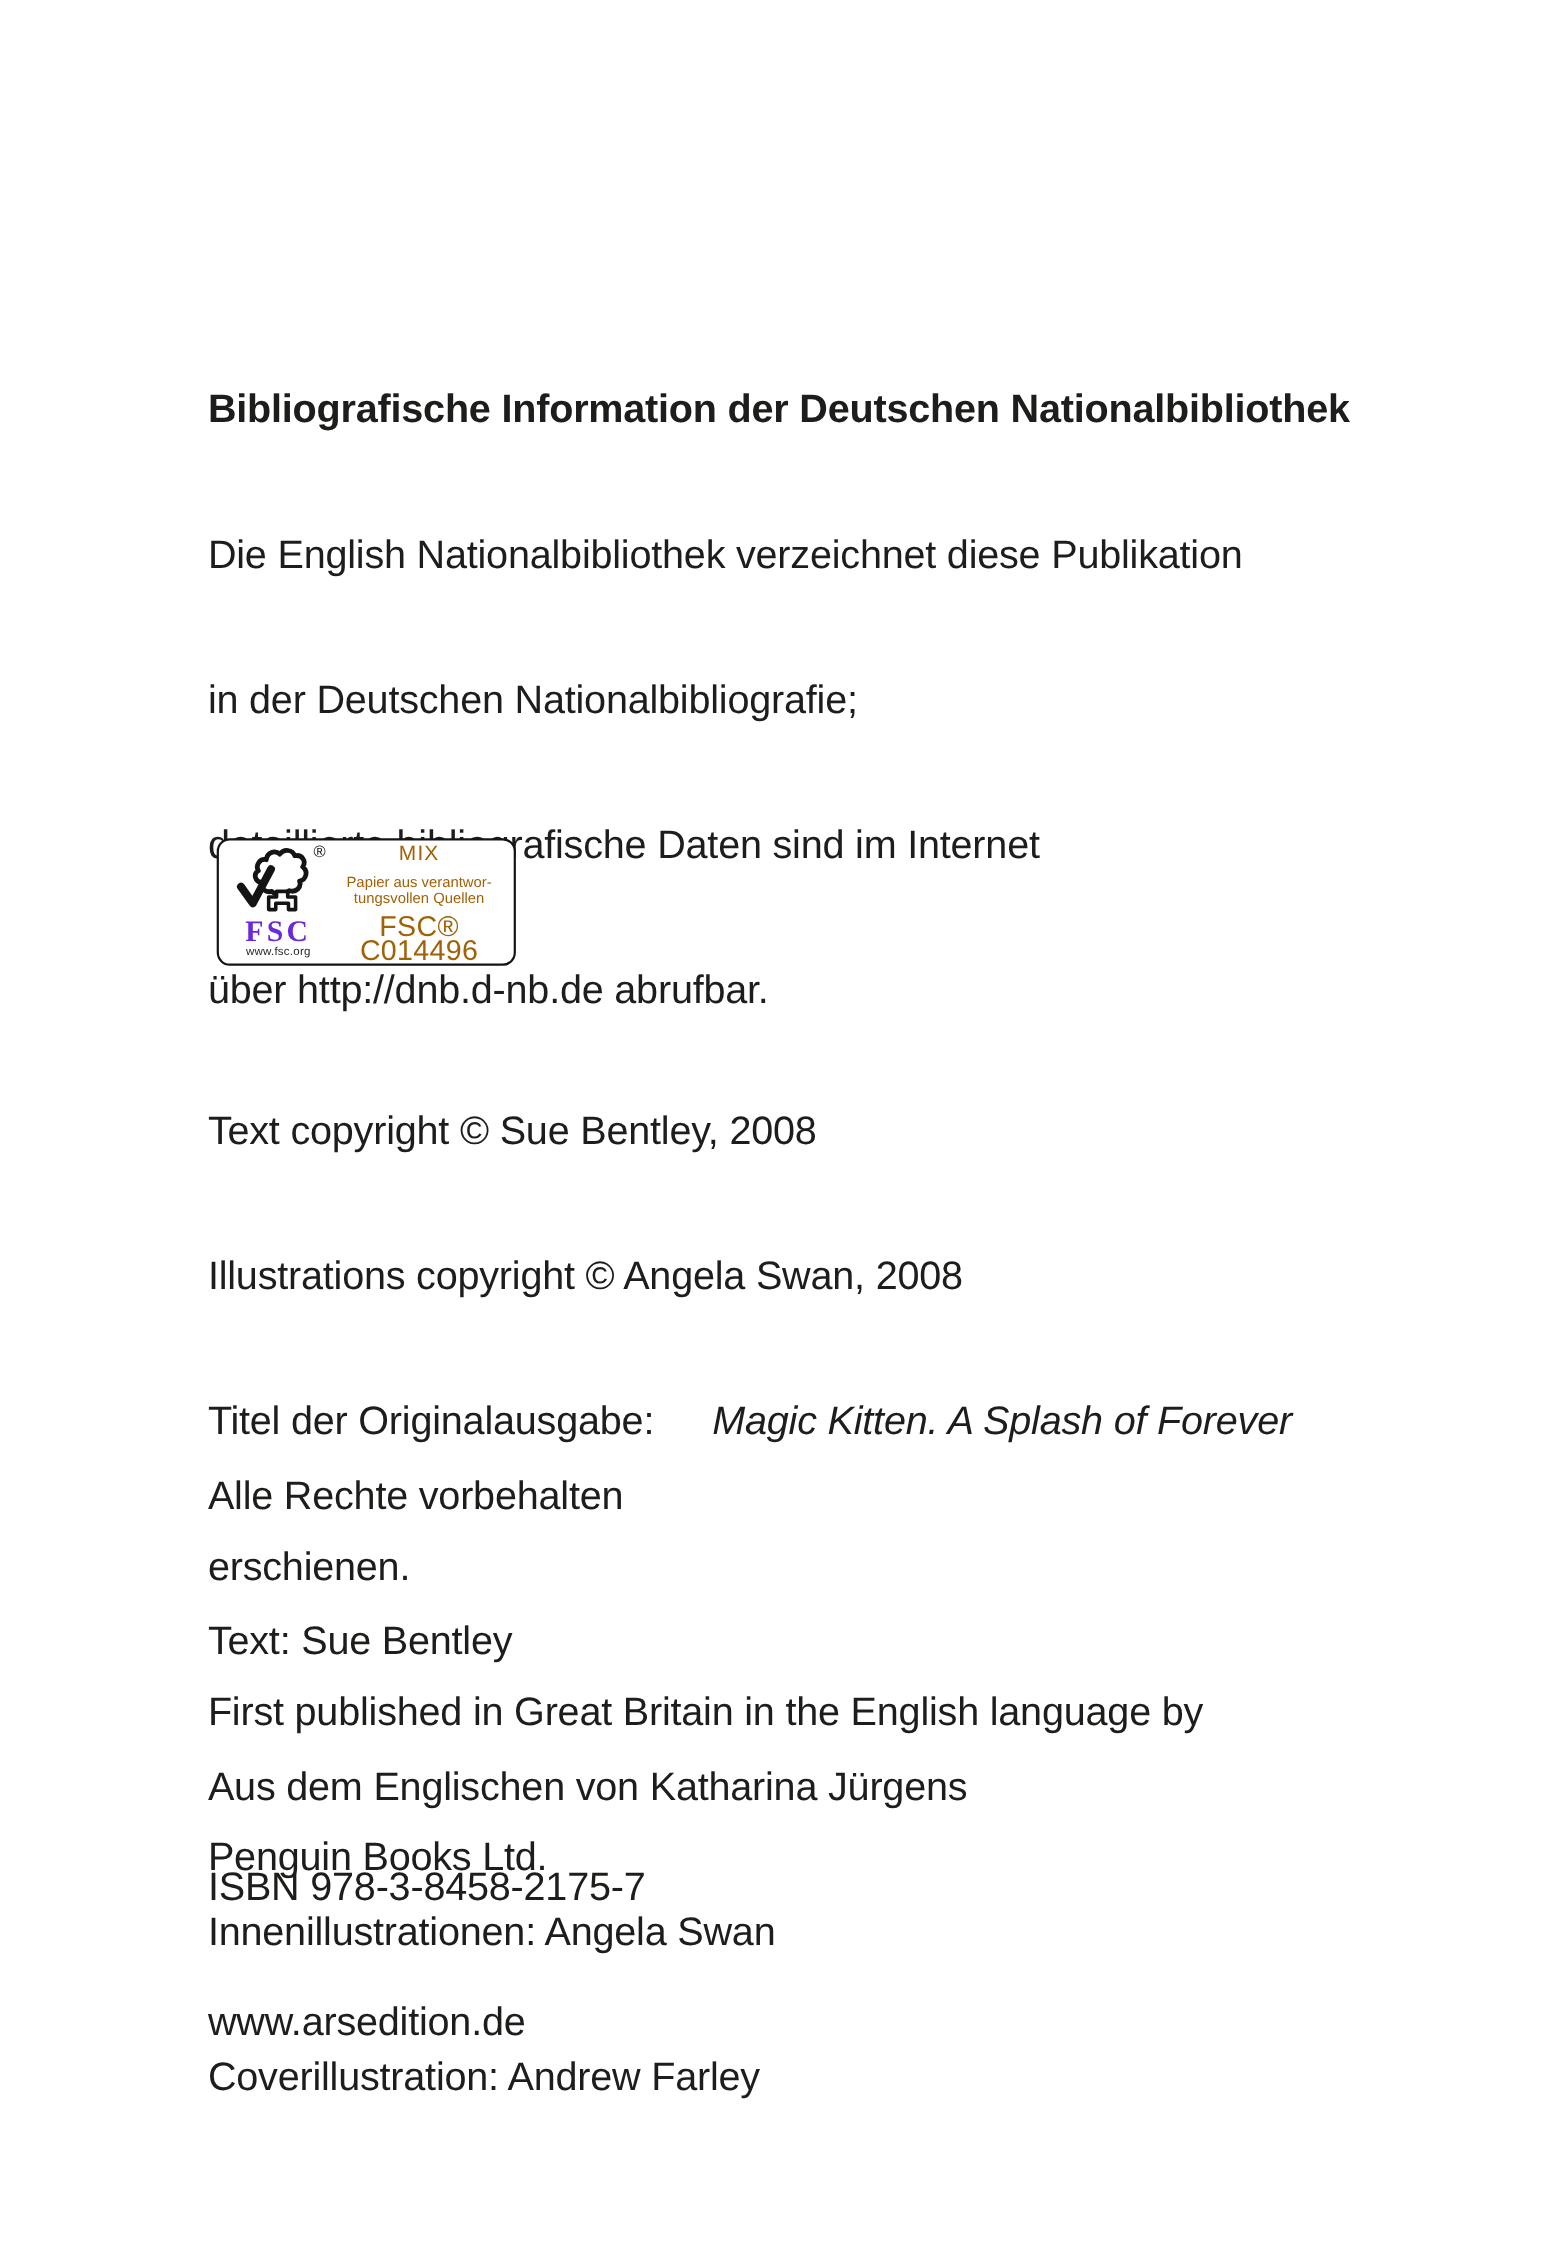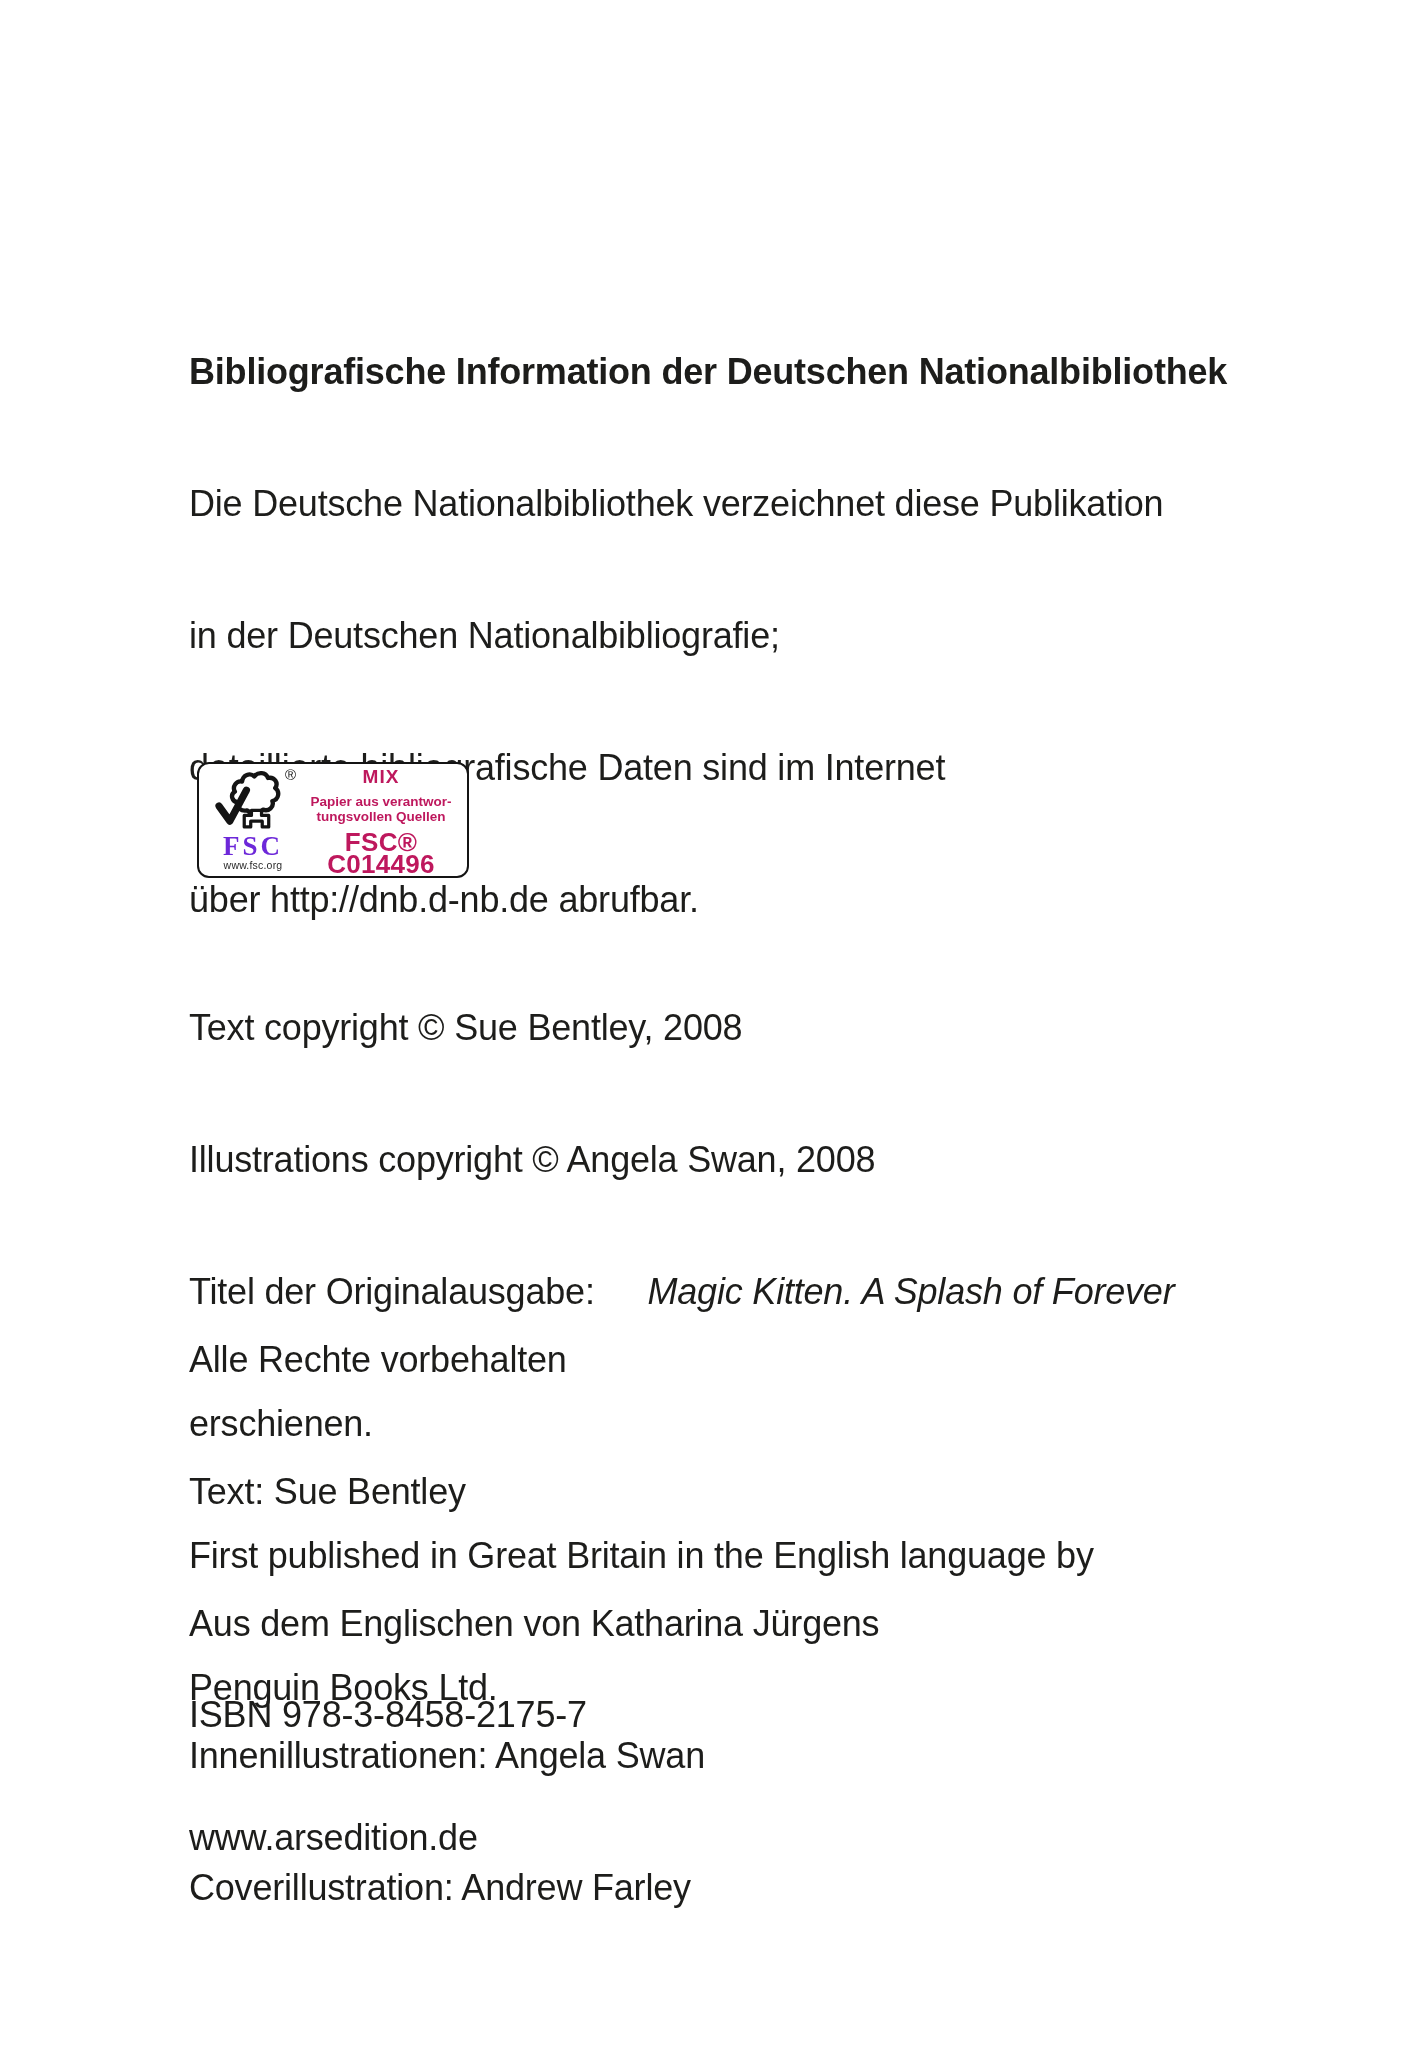--- a/index.html
+++ b/index.html
@@ -72,35 +72,35 @@
     letter-spacing: 0.2px;
     color: #2a2a2a;
   }
   .fsc-right {
     flex: 1;
     display: flex;
     flex-direction: column;
     align-items: center;
     justify-content: center;
     text-align: center;
-    font-weight: bold;
-    color: #be185d;
+    font-weight: normal;
+    color: #a16207;
   }
   .fsc-mix { font-size: 19px; line-height: 22px; letter-spacing: 1px; }
   .fsc-claim { font-size: 13.5px; line-height: 15.5px; margin-top: 6px; }
   .fsc-license { font-size: 26px; line-height: 22px; margin-top: 6px; letter-spacing: 0.3px; }
 </style>
 </head>
 <body>
 
 <div class="page">
 
   <section class="tb" style="top:262px">
     <div class="line bold">Bibliografische Information der Deutschen Nationalbibliothek</div>
-    <div class="line">Die Deutsche Nationalbibliothek verzeichnet diese Publikation</div>
+    <div class="line">Die English Nationalbibliothek verzeichnet diese Publikation</div>
     <div class="line">in der Deutschen Nationalbibliografie;</div>
     <div class="line">detaillierte bibliografische Daten sind im Internet</div>
     <div class="line">über http://dnb.d-nb.de abrufbar.</div>
   </section>
 
   <div class="fsc-box">
     <div class="fsc-left">
       <div class="fsc-mark-wrap">
         <svg class="fsc-tree" viewBox="0 0 100 86" aria-hidden="true">
           <path class="s" d="M7 50 L22 71 L45 28" fill="none" stroke-width="10" stroke-linecap="round" stroke-linejoin="round"></path>

